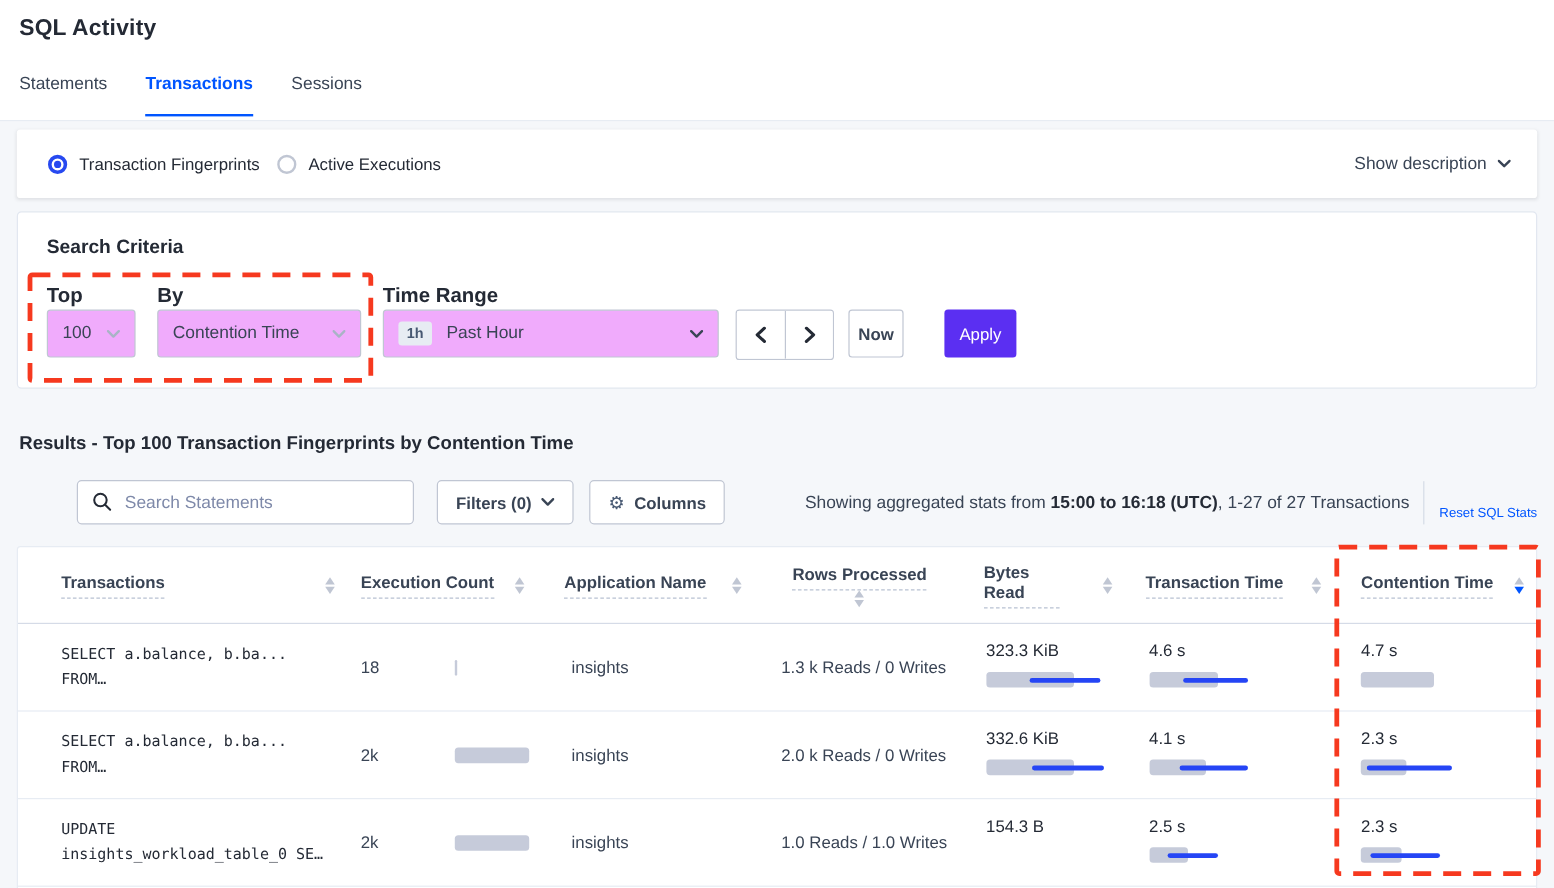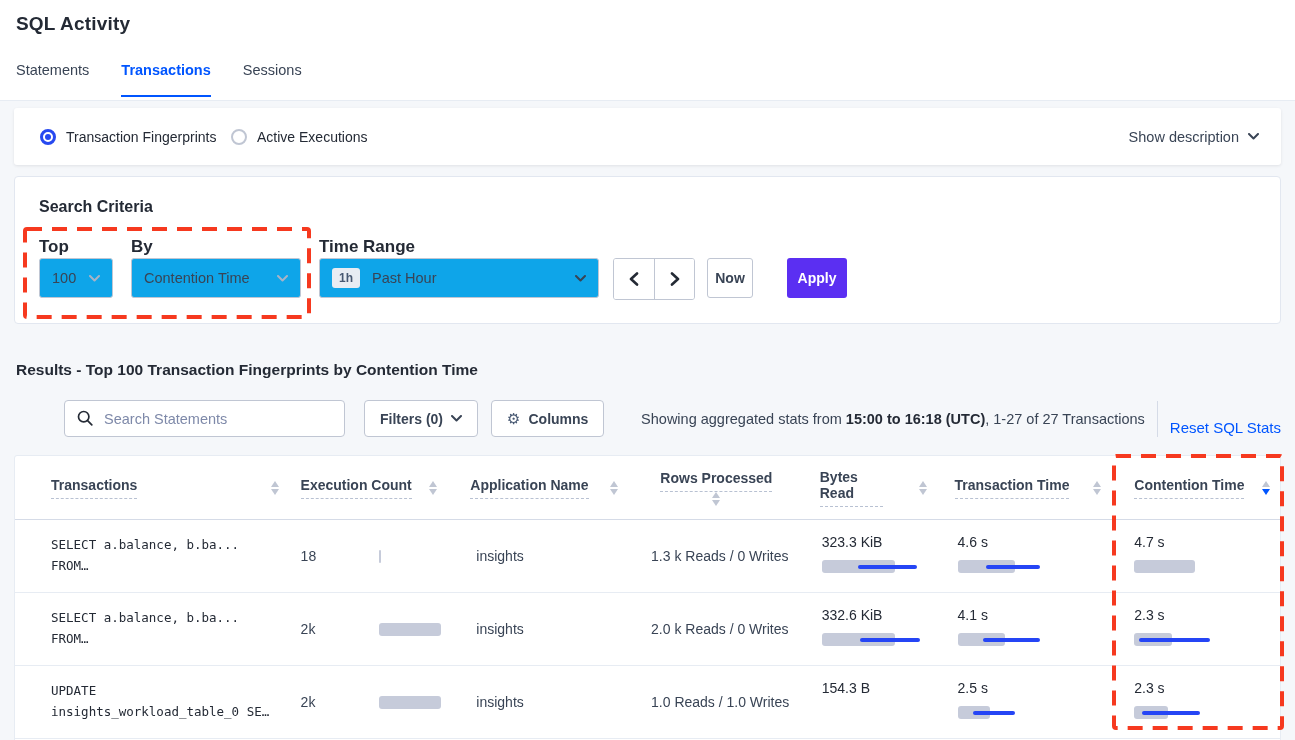--- a/index.html
+++ b/index.html
@@ -32,54 +32,54 @@
   .chev { width:11px; height:7px; display:inline-block; }
   .chev polyline { fill:none; stroke:#394455; stroke-width:2; stroke-linecap:round; stroke-linejoin:round; }
   .chev.light polyline { stroke:#a9b3c6; }
 
   
   .search-card { position:absolute; top:176px; left:14px; width:1267px; height:148px; background:#fff;
                  border:1px solid #e2e7f0; border-radius:4px; }
   .sc-heading { position:absolute; top:21px; left:24px; font-size:16px; font-weight:700; color:#242a35; }
   .field-label { position:absolute; font-size:17px; font-weight:700; color:#242a35; }
   .lbl-top { top:60px; left:24px; } .lbl-by { top:60px; left:116px; } .lbl-time { top:60px; left:304px; }
-  .selectbox { position:absolute; top:81px; height:40px; background:#0ea5e9; border:1px solid #c0c6d3; border-radius:3px;
+  .selectbox { position:absolute; top:81px; height:40px; background:#f0abfc; border:1px solid #c0c6d3; border-radius:3px;
                display:flex; align-items:center; padding:0 12px; cursor:pointer; font-size:14.5px; color:#394455; }
   .sel-top { left:24px; width:74px; } .sel-by { left:116px; width:170px; } .sel-time { left:304px; width:280px; }
   .selectbox .grow { flex:1; }
   .badge-1h { background:#e7ecf3; color:#475872; font-size:12px; font-weight:700; border-radius:3px;
               padding:3px 7px; margin-right:12px; }
   .arrow-group { position:absolute; top:81px; left:598px; display:flex; border:1px solid #c0c6d3; border-radius:3px; overflow:hidden; background:#fff; }
   .arrow-btn { width:40px; height:40px; display:flex; align-items:center; justify-content:center; cursor:pointer; background:#fff; border:none; }
   .arrow-btn + .arrow-btn { border-left:1px solid #c0c6d3; }
   .arrow-btn svg { width:10px; height:14px; } .arrow-btn polyline { fill:none; stroke:#242a35; stroke-width:2.6; stroke-linecap:round; stroke-linejoin:round; }
   .now-btn { position:absolute; top:81px; left:692px; width:46px; height:40px; background:#fff; border:1px solid #c0c6d3;
              border-radius:3px; font-size:14px; font-weight:600; color:#394455; cursor:pointer; font-family:inherit; }
   .apply-btn { position:absolute; top:81px; left:772px; width:60px; height:40px; background:#5b2ff2; border:none;
-               border-radius:3px; font-size:14px; font-weight:700; color:#fff; cursor:pointer; font-family:inherit; }
+               border-radius:3px; font-size:14px; font-weight:400; color:#fff; cursor:pointer; font-family:inherit; }
 
   
   .results-heading { position:absolute; top:361px; left:16px; font-size:15.5px; font-weight:700; color:#242a35; }
   .toolbar { position:absolute; top:400px; left:16px; width:1265px; height:37px; display:flex; align-items:center;padding-left:48px; }
   .search-wrap { position:relative; width:281px; height:37px; }
   .search-input { width:100%; height:100%; border:1px solid #c0c6d3; border-radius:4px; padding:0 10px 0 39px;
                   font-size:14.5px; color:#242a35; font-family:inherit; background:#fff; }
   .search-input::placeholder { color:#7e89a9; }
   .search-icon { position:absolute; left:13px; top:10px; width:16px; height:16px; }
   .search-icon circle { fill:none; stroke:#242a35; stroke-width:1.7; }
   .search-icon line { stroke:#242a35; stroke-width:1.7; stroke-linecap:round; }
   .tb-btn { height:37px; background:#fff; border:1px solid #c0c6d3; border-radius:4px; display:flex; align-items:center;
             gap:8px; padding:0 15px; font-size:14px; font-weight:600; color:#394455; cursor:pointer; font-family:inherit; }
   .filters-btn { margin-left:19px; }
   .columns-btn { margin-left:13px; }
   .gear-glyph { font-family:"DejaVu Sans",sans-serif; font-size:15px; color:#475872; font-weight:400; }
   .stats-text { margin-left:auto; font-size:14.5px; color:#394455; white-space:nowrap; }
   .stats-text b { color:#242a35; }
   .toolbar-divider { width:1px; height:36px; background:#d5dbe7; margin:0 12px; }
-  .reset-link { font-size:15px; color:#0055ff; font-weight:500; cursor:pointer; white-space:nowrap;margin-top:18px; }
+  .reset-link { font-size:11px; color:#0055ff; font-weight:500; cursor:pointer; white-space:nowrap;margin-top:18px; }
 
   
   .table-card { position:absolute; top:455px; left:14px; width:1267px; height:290px; background:#fff;
                 border:1px solid #e7ecf3; border-radius:3px 3px 0 0; }
   .thead { display:flex; height:64px; align-items:center; border-bottom:1px solid #d5dbe7; padding-left:36px; }
   .thcell { display:flex; align-items:center; justify-content:space-between; }
   .thlabel { font-size:14px; font-weight:600; color:#394455; border-bottom:1px dashed #b8c1d2; padding-bottom:5px; cursor:pointer; }
   .c1 { width:250px; } .c2 { width:170px; } .c3 { width:175px; } .c4 { width:175px; }
   .c5 { width:135px; } .c6 { width:180px; } .c7 { width:146px; }
   .thcell.c1{padding-right:22px;} .thcell.c2{padding-right:33px;} .thcell.c3{padding-right:27px;}

